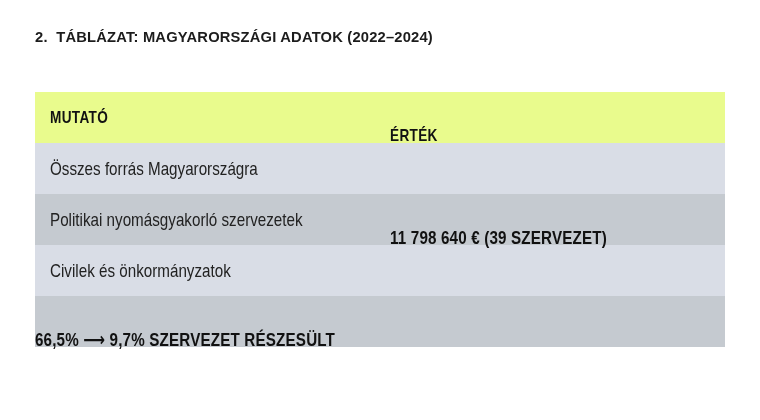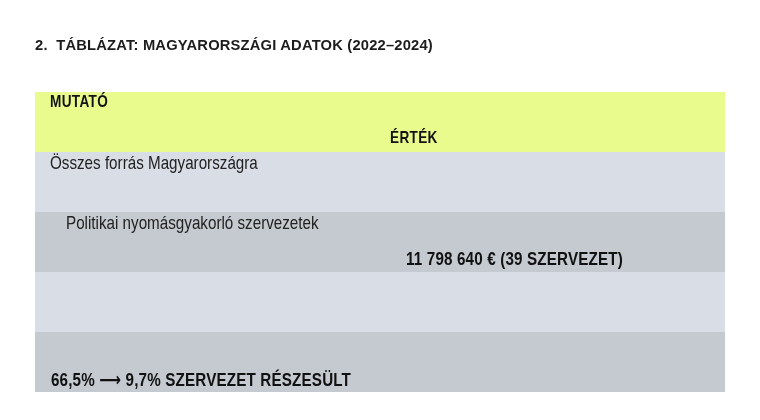--- a/index.html
+++ b/index.html
@@ -11,32 +11,32 @@
   }
   *{box-sizing:border-box;}
   html,body{margin:0;padding:0;}
   body{
     width:760px;height:420px;background:#ffffff;
     font-family:"Liberation Sans","DejaVu Sans",sans-serif;
     overflow:hidden;position:relative;
   }
   .page{position:relative;width:760px;height:420px;background:#ffffff;}
   .caption{
-    position:absolute;left:35px;top:36px;margin:0;
+    position:absolute;left:35px;top:28px;margin:0;
     font-size:15.5px;font-weight:700;color:var(--title-text);
     letter-spacing:0.2px;white-space:pre;
   }
   .caption-inner{display:inline-block;transform:scaleX(0.95);transform-origin:0 50%;}
   .table{
     position:absolute;left:35px;top:92px;width:690px;
   }
-  .row{display:flex;height:60px;align-items:flex-start;}
+  .row{display:flex;height:51px;align-items:center;}
   .row-header{background:var(--header-background);}
   .row-light{background:var(--row-light);}
-  .row-dark{background:var(--row-dark);padding-left:16px;}
+  .row-dark{background:var(--row-dark);}
   .cell-label{width:355px;padding-left:15px;flex:0 0 355px;overflow:visible;}
   .cell-value{flex:1;overflow:visible;margin-top:36px;}
   .cnd{
     display:inline-block;transform:scaleX(0.80);transform-origin:0 50%;
     white-space:nowrap;color:var(--cell-text);
   }
   .hdr-text{font-size:17px;font-weight:700;letter-spacing:0.4px;color:#121212;}
   .label-text{font-size:19px;font-weight:400;color:#222222;}
   .value-text{font-size:19px;font-weight:700;color:#111111;letter-spacing:0.2px;}
 </style>
@@ -67,20 +67,23 @@
     <div class="row row-dark">
       <div class="cell-label">
         <span class="cnd label-text">Politikai nyomásgyakorló szervezetek</span>
       </div>
       <div class="cell-value">
         <span class="cnd value-text">11 798 640 € (39 SZERVEZET)</span>
       </div>
     </div>
 
     <div class="row row-light">
+      <div class="cell-label">
+        <span class="cnd label-text">Civilek és önkormányzatok</span>
+      </div>
     </div>
 
     <div class="row row-dark">
       <div class="cell-value">
         <span class="cnd value-text">66,5% ⟶ 9,7% SZERVEZET RÉSZESÜLT</span>
       </div>
     </div>
 
   </div>
 </div>

